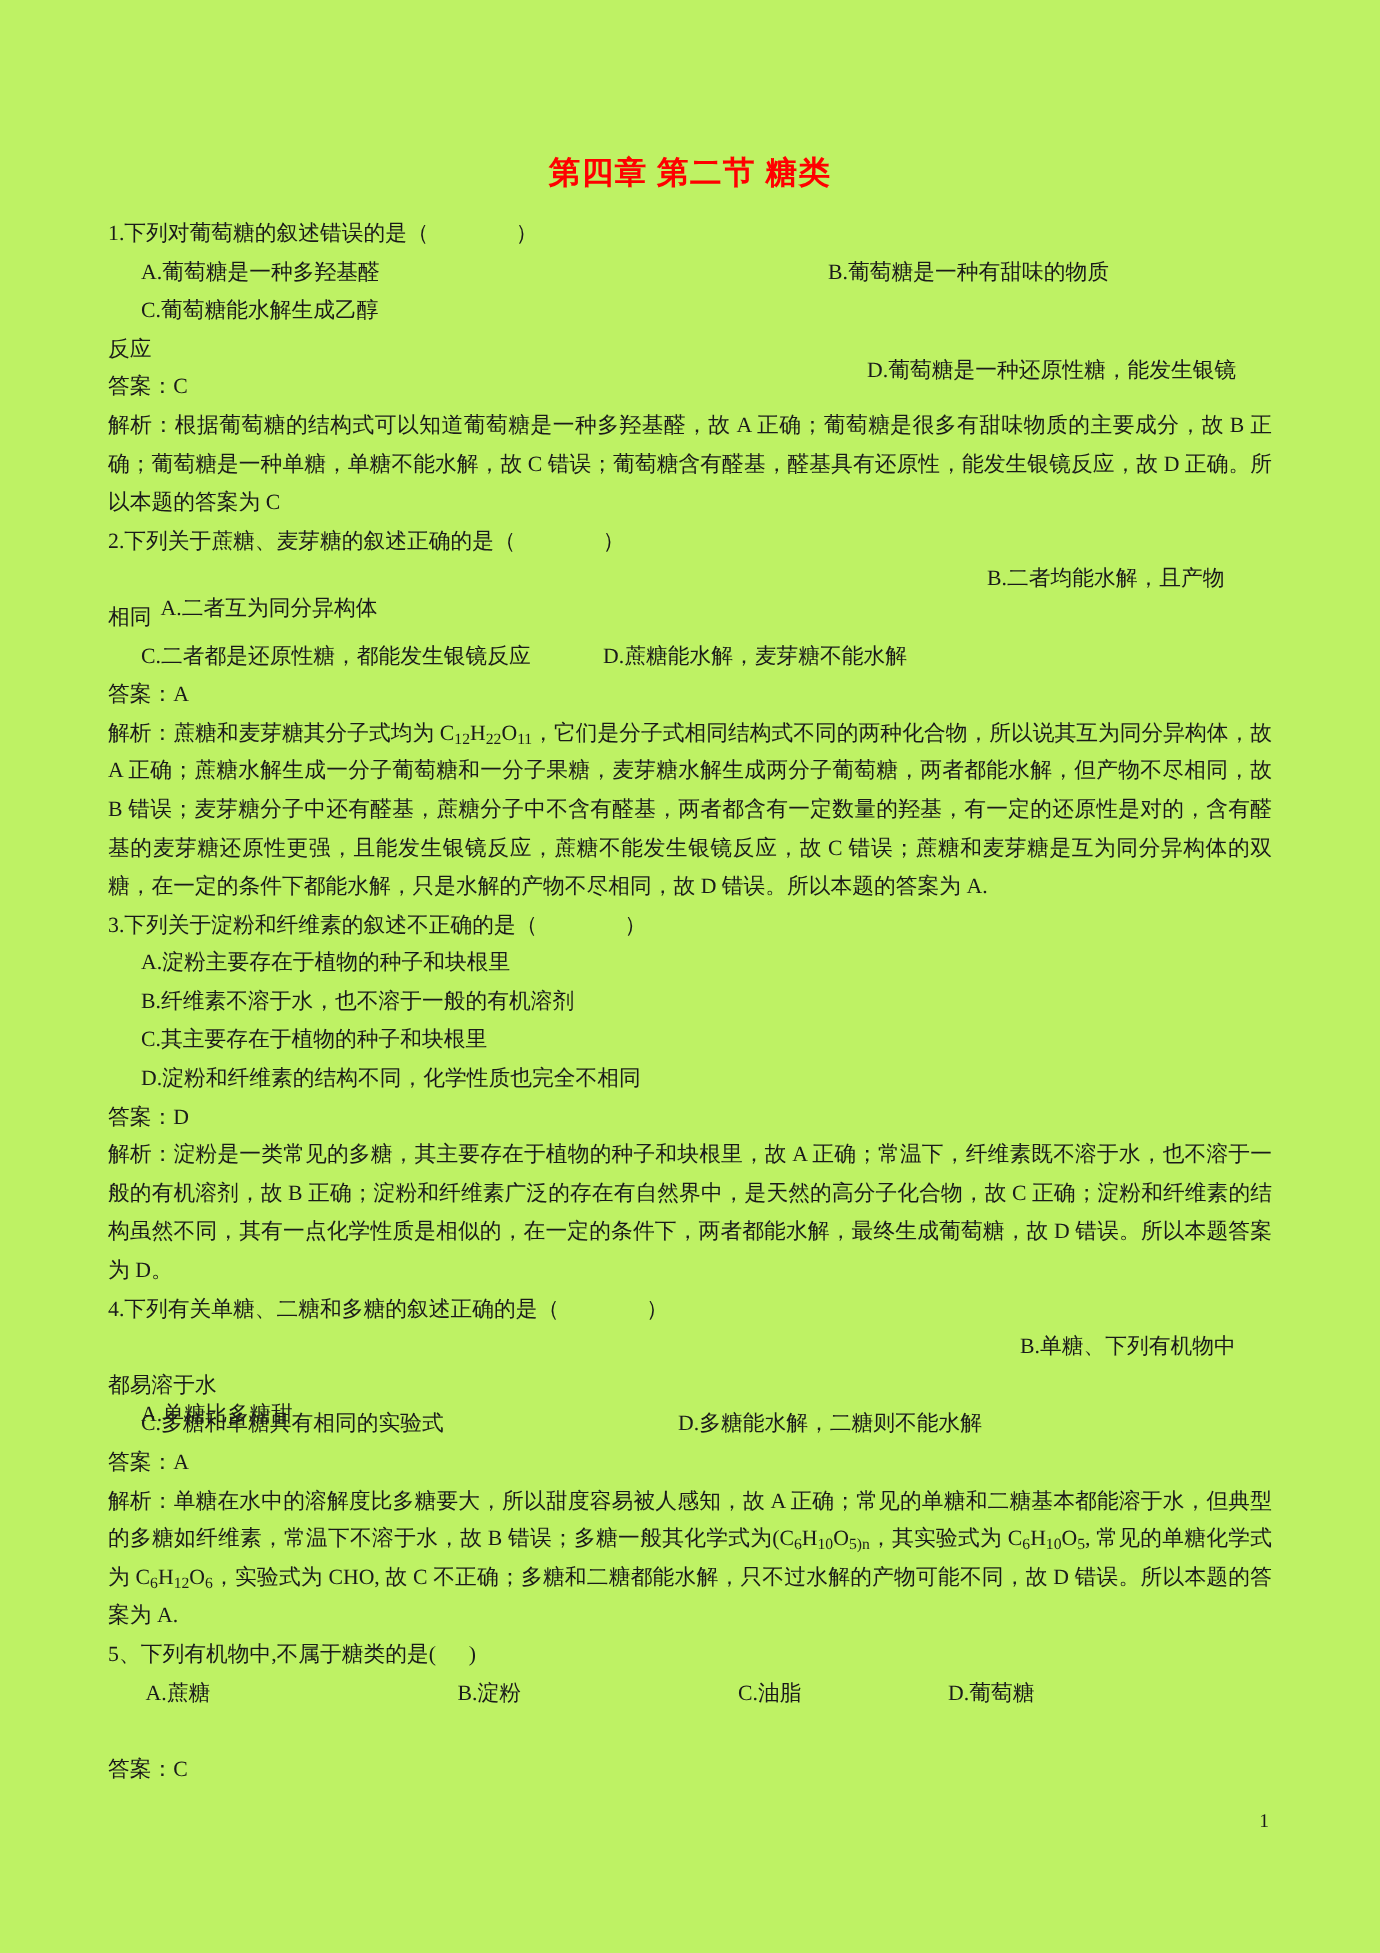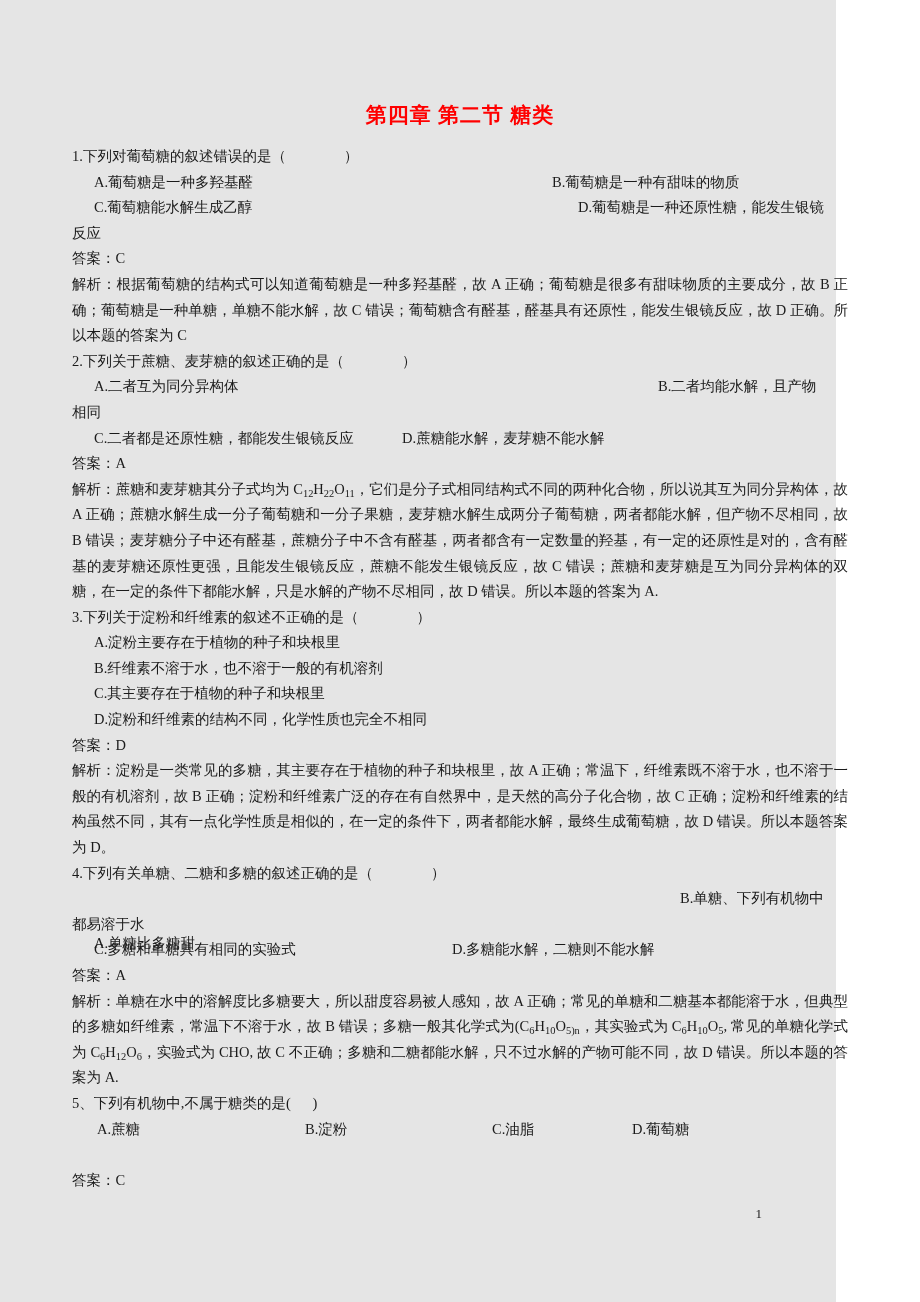--- a/index.html
+++ b/index.html
@@ -11,23 +11,23 @@
     width: 920px;
     height: 1302px;
     position: relative;
     font-family: "Liberation Serif", "DejaVu Serif", serif;
     color: #1a1a1a;
     overflow: hidden;
   }
   .page {
     position: absolute;
     left: 0; top: 0;
-    width: 836px;
+    width: 920px;
     height: 1302px;
-    background: #e5e5e5;
+    background: #bef264;
   }
   .content {
     position: absolute;
     left: 72px;
     top: 100px;
     width: 776px;
   }
   .doc-title {
     text-align: center;
     color: #ff0000;
@@ -87,29 +87,29 @@
 
     <h1 class="doc-title">第四章  第二节  糖类</h1>
 
     <div class="line stem">1.下列对葡萄糖的叙述错误的是（                ）</div>
     <div class="line opts">
       <span class="opt" style="left:22px;">A.葡萄糖是一种多羟基醛</span>
       <span class="opt" style="left:480px;">B.葡萄糖是一种有甜味的物质</span>
     </div>
     <div class="line opts">
       <span class="opt" style="left:22px;">C.葡萄糖能水解生成乙醇</span>
-      <span class="opt" style="left:506px;">D.葡萄糖是一种还原性糖，能发生银镜</span>
+      <span class="opt" style="left:506px;margin-top:40px;">D.葡萄糖是一种还原性糖，能发生银镜</span>
     </div>
     <div class="line">反应</div>
     <div class="line">答案：C</div>
     <div class="line para">解析：根据葡萄糖的结构式可以知道葡萄糖是一种多羟基醛，故 A 正确；葡萄糖是很多有甜味物质的主要成分，故 B 正确；葡萄糖是一种单糖，单糖不能水解，故 C 错误；葡萄糖含有醛基，醛基具有还原性，能发生银镜反应，故 D 正确。所以本题的答案为 C</div>
 
     <div class="line stem">2.下列关于蔗糖、麦芽糖的叙述正确的是（                ）</div>
     <div class="line opts">
-      <span class="opt" style="left:22px;">A.二者互为同分异构体</span>
+      <span class="opt" style="left:35px;margin-top:20px;">A.二者互为同分异构体</span>
       <span class="opt" style="left:586px;">B.二者均能水解，且产物</span>
     </div>
     <div class="line">相同</div>
     <div class="line opts">
       <span class="opt" style="left:22px;">C.二者都是还原性糖，都能发生银镜反应</span>
       <span class="opt" style="left:330px;">D.蔗糖能水解，麦芽糖不能水解</span>
     </div>
     <div class="line">答案：A</div>
     <div class="line para"><span>解析：蔗糖和麦芽糖其分子式均为 C</span><sub>12</sub><span>H</span><sub>22</sub><span>O</span><sub>11</sub><span>，它们是分子式相同结构式不同的两种化合物，所以说其互为同分异构体，故 A 正确；蔗糖水解生成一分子葡萄糖和一分子果糖，麦芽糖水解生成两分子葡萄糖，两者都能水解，但产物不尽相同，故 B 错误；麦芽糖分子中还有醛基，蔗糖分子中不含有醛基，两者都含有一定数量的羟基，有一定的还原性是对的，含有醛基的麦芽糖还原性更强，且能发生银镜反应，蔗糖不能发生银镜反应，故 C 错误；蔗糖和麦芽糖是互为同分异构体的双糖，在一定的条件下都能水解，只是水解的产物不尽相同，故 D 错误。所以本题的答案为 A.</span></div>
 

